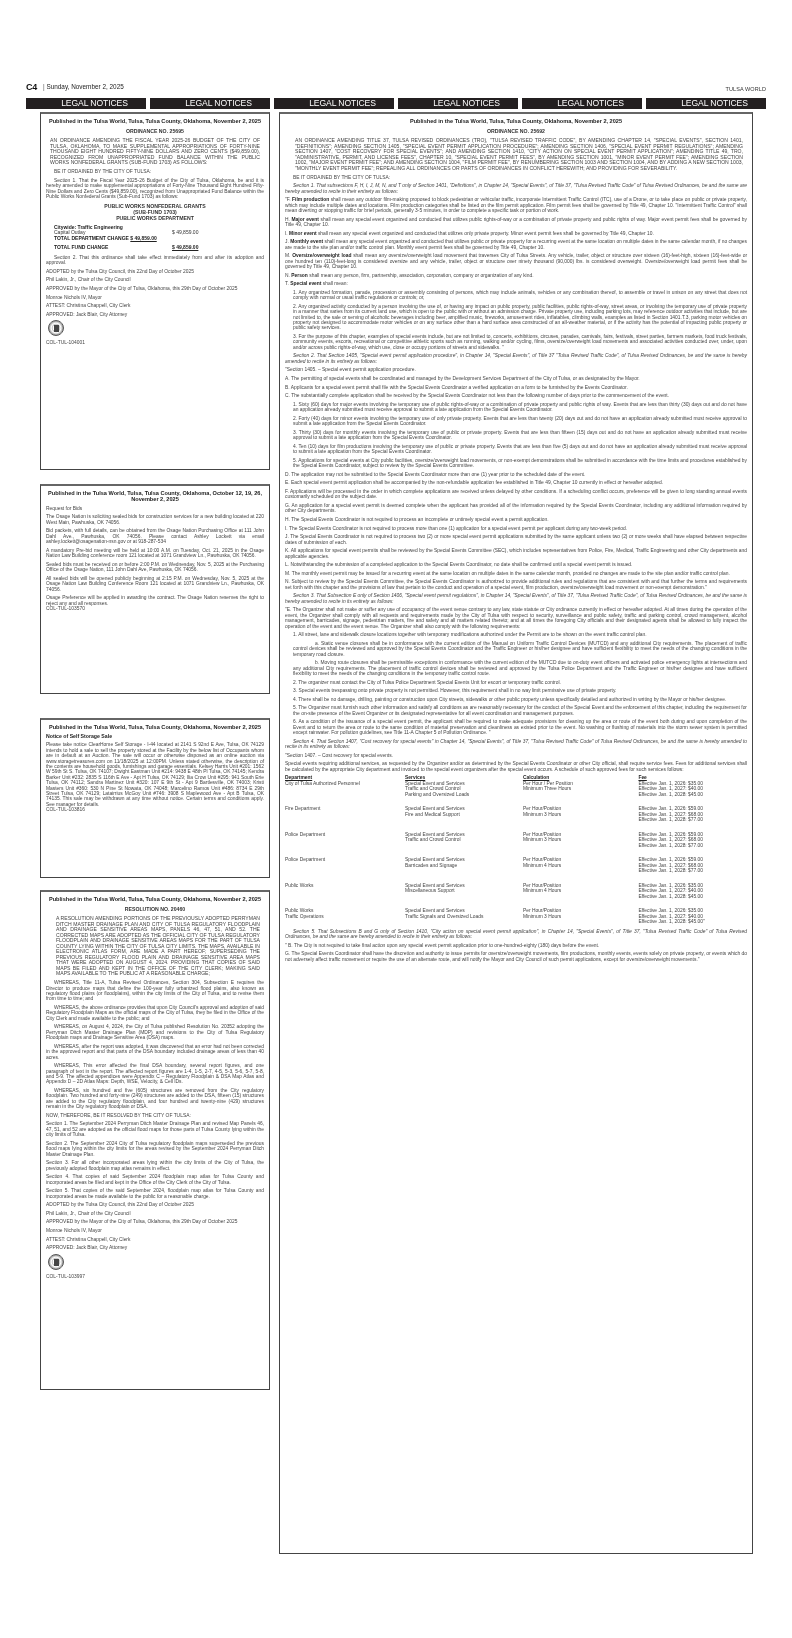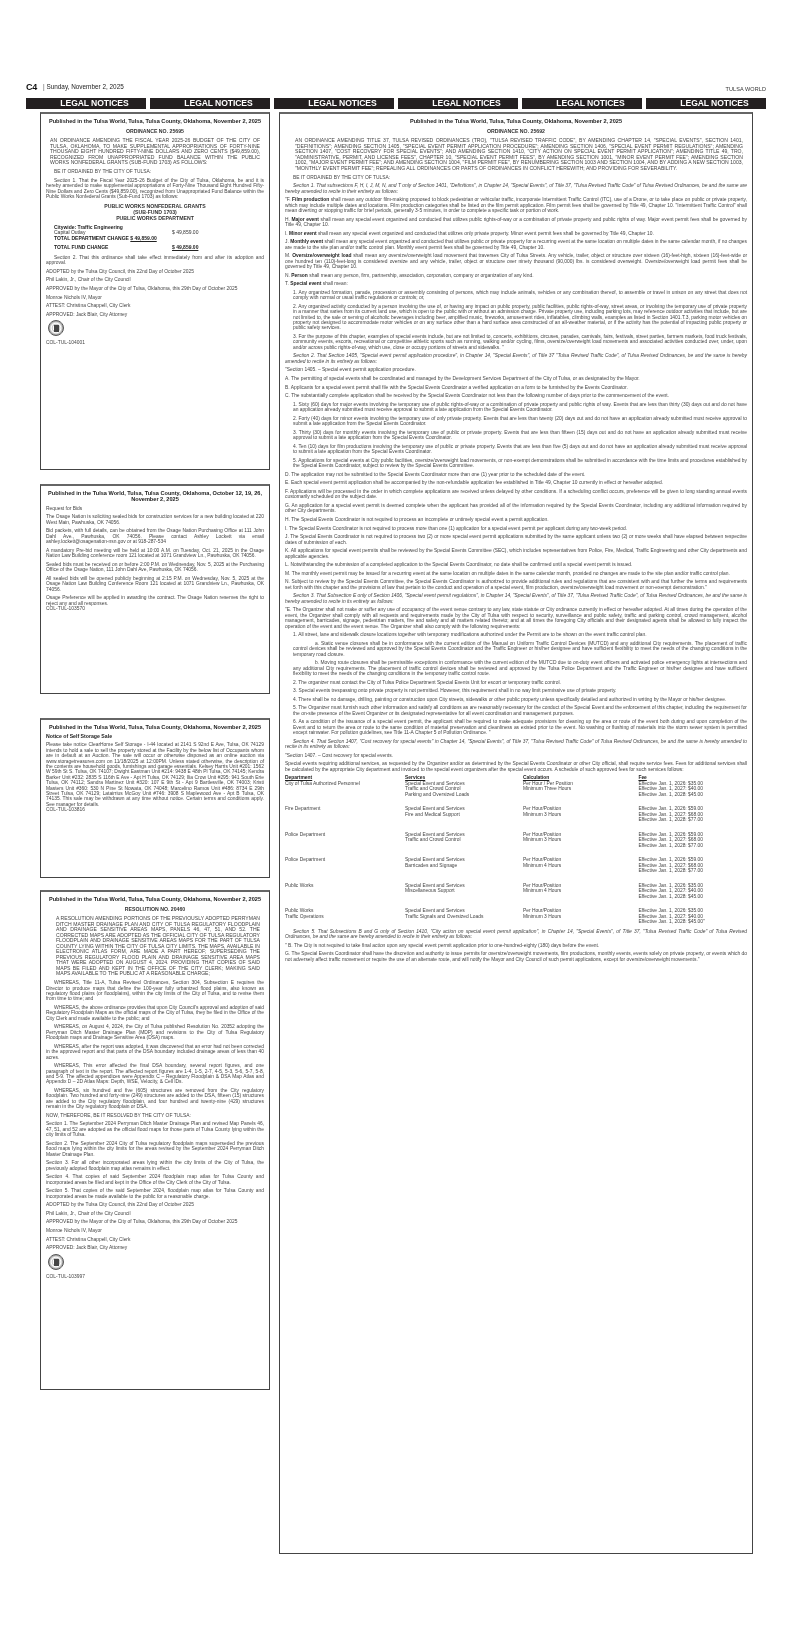--- a/index.html
+++ b/index.html
@@ -4,21 +4,21 @@
 <style>
   * { box-sizing: border-box; margin: 0; padding: 0; }
   html, body { width: 792px; height: 1638px; background: #ffffff; overflow: hidden; }
   body { font-family: "Liberation Sans", sans-serif; color: #333; position: relative; }
   .page-header { position: absolute; top: 82px; left: 26px; right: 26px; height: 14px; }
   .page-num { position: absolute; left: 0; top: 0; font-family: "Liberation Sans", sans-serif; font-weight: bold; font-size: 9px; color: #111; letter-spacing: -0.2px; }
   .page-date { position: absolute; left: 17px; top: 1px; font-size: 6.4px; color: #222; }
   .page-date::before { content: "| "; color: #555; }
   .paper-name { position: absolute; right: 0; top: 4px; font-size: 5.5px; color: #333; letter-spacing: 0.1px; }
   .banner-row { position: absolute; top: 98px; left: 26px; width: 471px; height: 11px; display: flex; gap: 4px; }
-  .banner { flex: 1; background: #231f20; color: #fff; font-weight: bold; font-size: 8.6px; text-align: center; line-height: 11px; letter-spacing: -0.1px; font-family: "Liberation Sans", sans-serif; transform: scaleX(0.92); padding-left: 17px; }
+  .banner { flex: 1; background: #231f20; color: #fff; font-weight: normal; font-size: 8.6px; text-align: center; line-height: 11px; letter-spacing: -0.1px; font-family: "Liberation Sans", sans-serif; transform: scaleX(0.92); padding-left: 17px; }
   .banner-row .banner { transform: none; }
   .col { position: absolute; }
   .notice { border: 1px solid #444; border-top: 2px solid #666; padding: 4px 5px; background: #fff; }
   .hd { font-weight: bold; text-align: center; font-size: 5.6px; line-height: 6.4px; color: #222; margin-bottom: 3px; }
   .sub-hd { font-weight: bold; text-align: center; font-size: 5.2px; margin: 4px 0; color: #333; }
   p { font-size: 4.9px; line-height: 5.4px; text-align: justify; margin-bottom: 3.2px; color: #444; }
   p.caps { text-transform: none; padding: 0 4px; font-size: 5.1px; line-height: 5.5px; }
   p.indent { text-indent: 8px; }
   p.ital { font-style: italic; text-indent: 8px; }
   p.sub { padding-left: 8px; }

